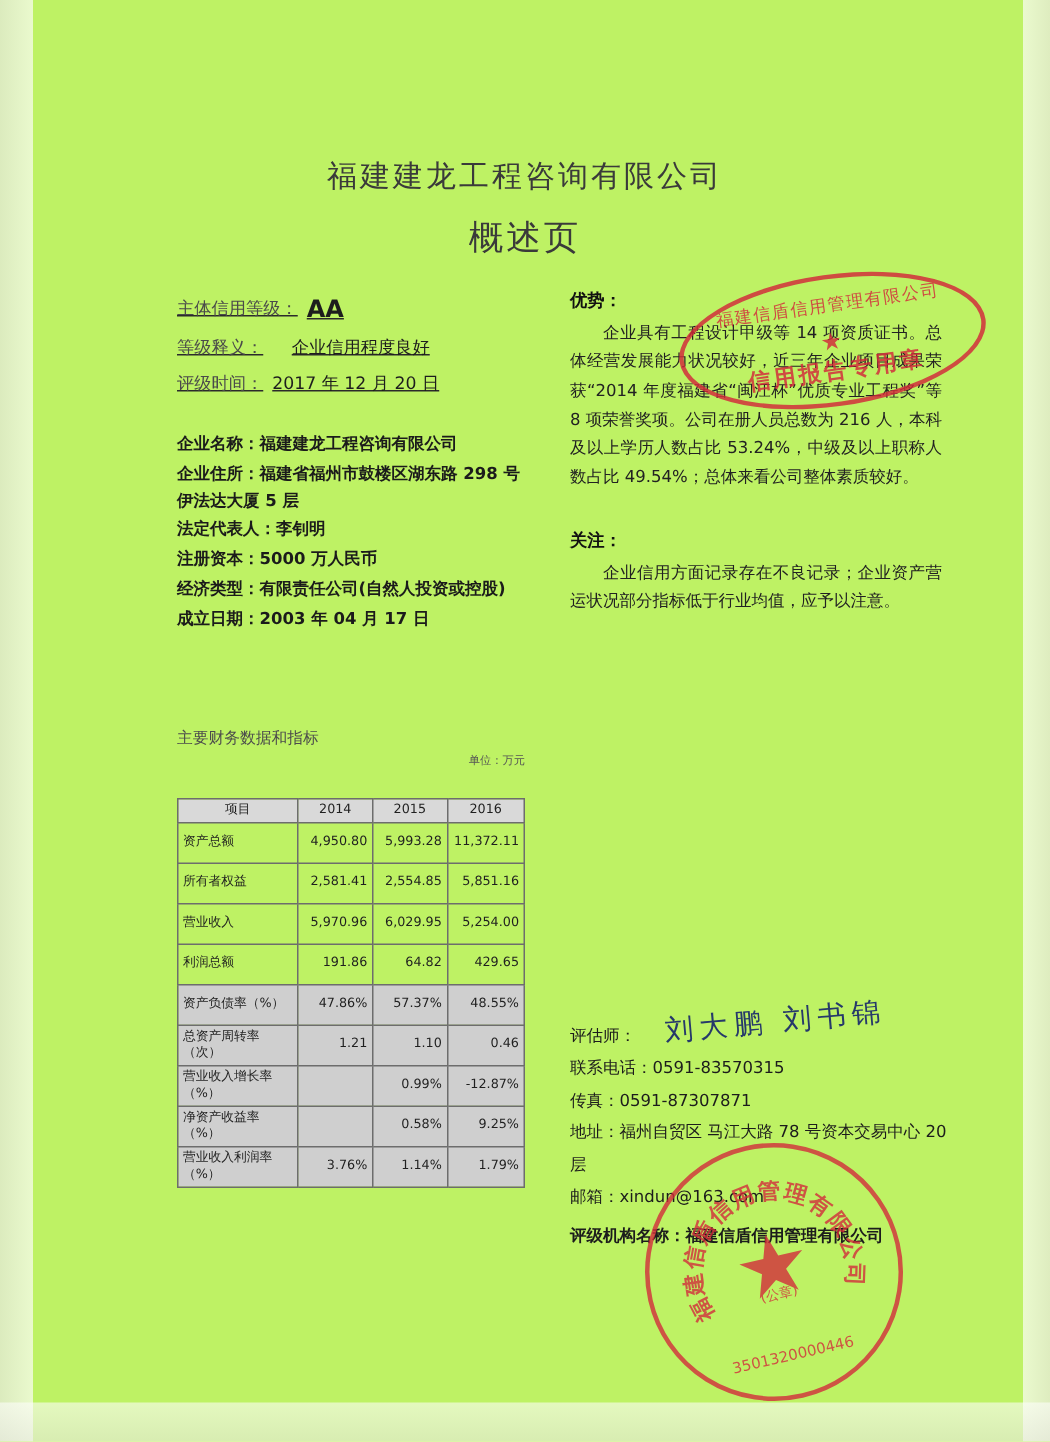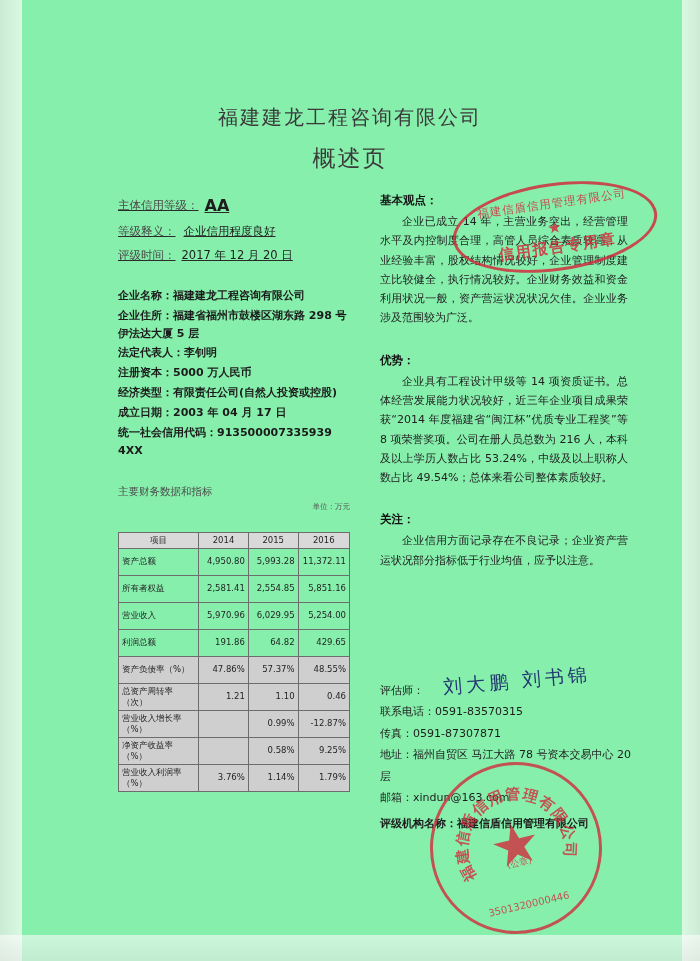--- a/index.html
+++ b/index.html
@@ -12,21 +12,21 @@
     background: #ffffff;
     font-family: "DejaVu Sans", "Liberation Sans", sans-serif;
     overflow: hidden;
     position: relative;
   }
   .page {
     position: absolute;
     left: 0; top: 0;
     width: 700px;
     height: 961px;
-    background: #86efac;
+    background: #bef264;
   }
   
   .scan-edge-left {
     position: absolute; left: 0; top: 0; width: 22px; height: 961px;
     background: linear-gradient(to right, #e8e8e4, #fdfdfb);
     opacity: .7;
   }
   .scan-edge-right {
     position: absolute; right: 0; top: 0; width: 18px; height: 961px;
     background: linear-gradient(to left, #eceae6, #fdfdfb);
@@ -73,21 +73,21 @@
     font-size: 11.5px;
     text-decoration: underline;
   }
   .rating-label { color: #4a4a4a; }
   .rating-value-big {
     font-size: 16px;
     font-weight: bold;
     margin-left: 6px;
     color: #1d1d1d;
   }
-  .rating-value { margin-left: 8px; color: #1d1d1d; }
+  .rating-value { margin-left: 19px; color: #1d1d1d; }
   .rating-date { margin-left: 6px; color: #1d1d1d; font-size: 11.5px;}
 
   .info-list {
     margin-top: 24px;
     font-size: 11px;
     line-height: 1.62;
   }
   .info-item { margin-bottom: 2px; }
   .info-key { font-weight: bold; color: #1b1b1b; }
   .info-val { font-weight: bold; color: #1b1b1b; }
@@ -314,23 +314,20 @@
         <span class="info-key">法定代表人：</span><span class="info-val">李钊明</span>
       </div>
       <div class="info-item">
         <span class="info-key">注册资本：</span><span class="info-val">5000 万人民币</span>
       </div>
       <div class="info-item">
         <span class="info-key">经济类型：</span><span class="info-val">有限责任公司(自然人投资或控股)</span>
       </div>
       <div class="info-item">
         <span class="info-key">成立日期：</span><span class="info-val">2003 年 04 月 17 日</span>
-      </div>
-      <div class="info-item">
-        <span class="info-key">统一社会信用代码：</span><span class="info-val">913500007335939 4XX</span>
       </div>
     </div>
   </div>
 
   <div class="table-wrap">
     <div class="tbl-title">主要财务数据和指标</div>
     <div class="tbl-unit">单位：万元</div>
     <table class="fin">
       <thead>
         <tr>
@@ -393,24 +390,20 @@
           <td class="lbl">营业收入利润率（%）</td>
           <td class="num">3.76%</td>
           <td class="num">1.14%</td>
           <td class="num">1.79%</td>
         </tr>
       </tbody>
     </table>
   </div>
 
   <div class="col-right">
-    <div>
-      <div class="sec-head">基本观点：</div>
-      <div class="sec-body">企业已成立 14 年，主营业务突出，经营管理水平及内控制度合理，高管人员综合素质较高，从业经验丰富，股权结构情况较好，企业管理制度建立比较健全，执行情况较好。企业财务效益和资金利用状况一般，资产营运状况状况欠佳。企业业务涉及范围较为广泛。</div>
-    </div>
     <div>
       <div class="sec-head">优势：</div>
       <div class="sec-body">企业具有工程设计甲级等 14 项资质证书。总体经营发展能力状况较好，近三年企业项目成果荣获“2014 年度福建省“闽江杯”优质专业工程奖”等 8 项荣誉奖项。公司在册人员总数为 216 人，本科及以上学历人数占比 53.24%，中级及以上职称人数占比 49.54%；总体来看公司整体素质较好。</div>
     </div>
     <div>
       <div class="sec-head">关注：</div>
       <div class="sec-body">企业信用方面记录存在不良记录；企业资产营运状况部分指标低于行业均值，应予以注意。</div>
     </div>
   </div>
 

